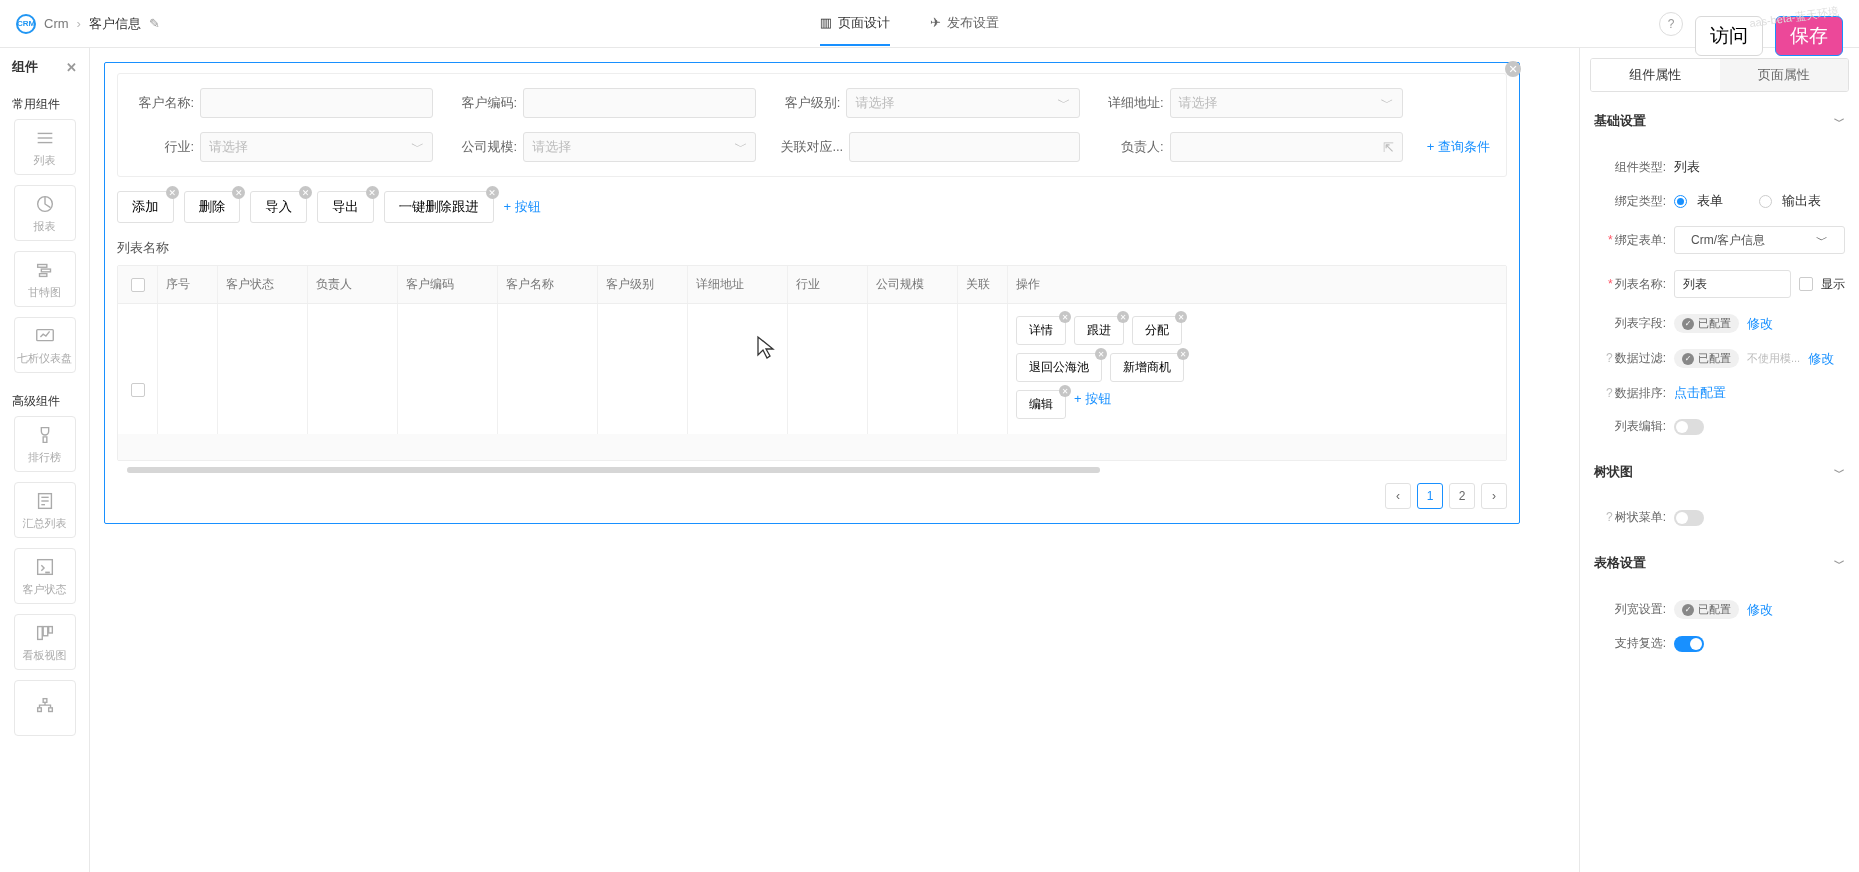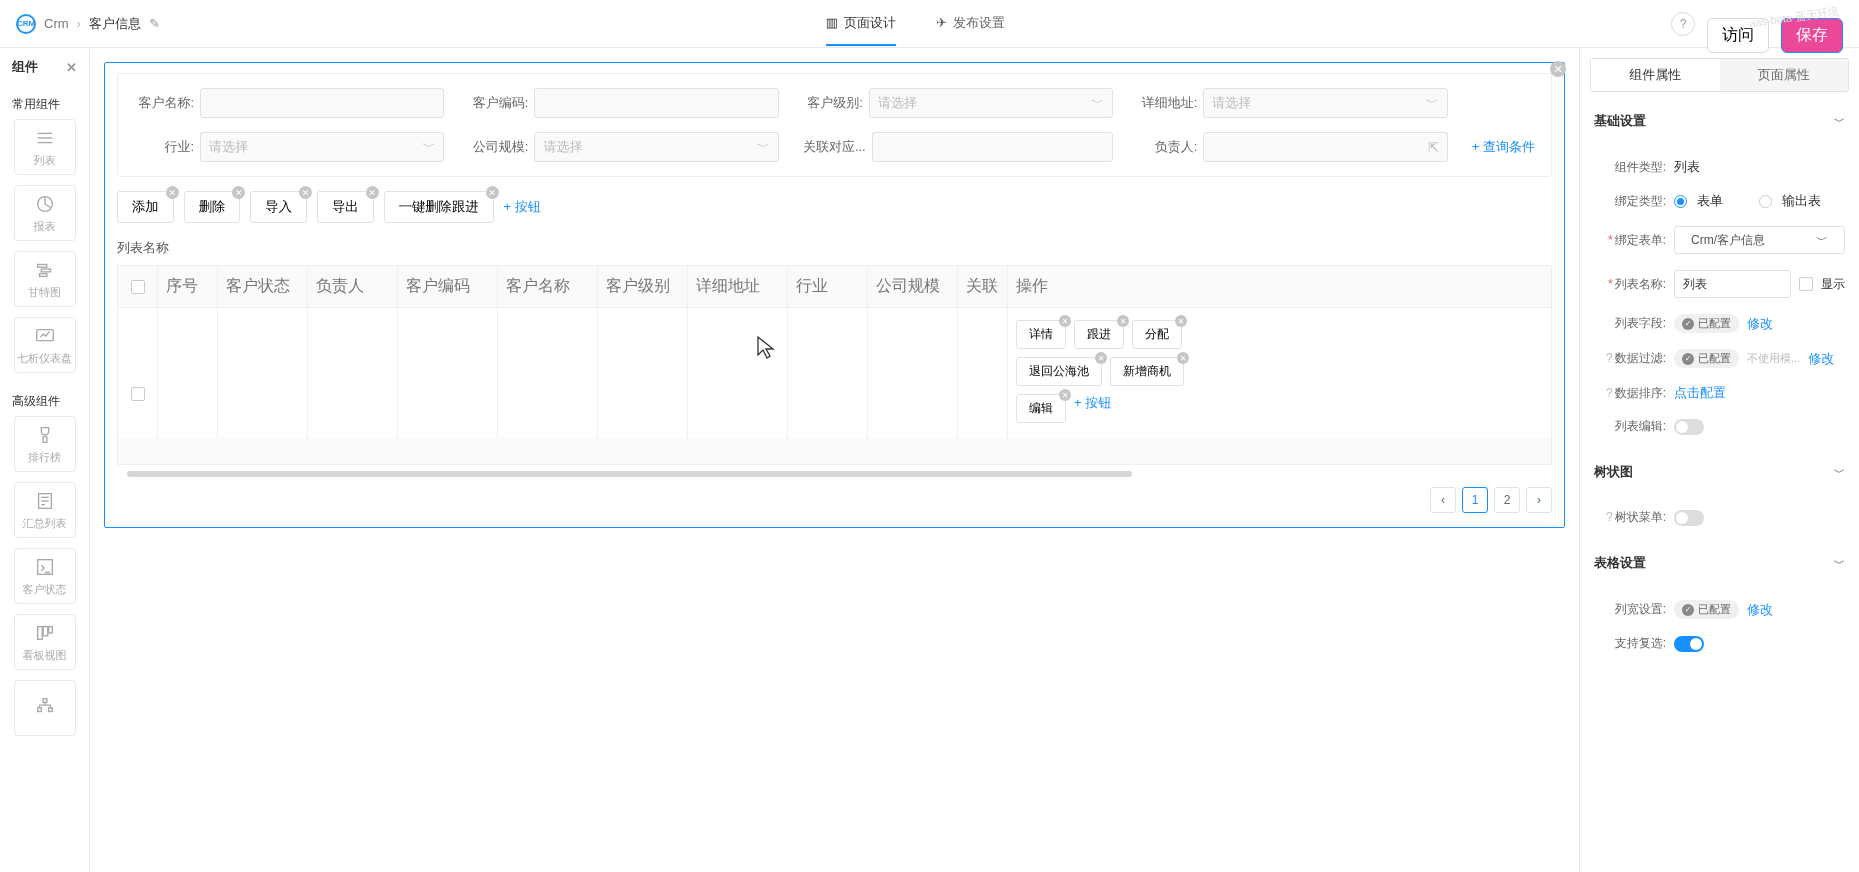--- a/index.html
+++ b/index.html
@@ -10,21 +10,21 @@
 .breadcrumb { display: flex; align-items: center; gap: 8px; color: #7a7a7a; }
 .breadcrumb .logo { width: 20px; height: 20px; border-radius: 50%; border: 2px solid #2196f3; display: inline-flex; align-items: center; justify-content: center; font-size: 8px; color: #2196f3; font-weight: bold; }
 .breadcrumb .sep { color: #bbb; }
 .breadcrumb .current { color: #333; }
 .breadcrumb .edit-icon { color: #999; cursor: pointer; }
 .header-tabs { flex: 1; display: flex; justify-content: center; gap: 40px; }
 .header-tab { display: flex; align-items: center; gap: 6px; color: #666; cursor: pointer; padding: 12px 0; border-bottom: 2px solid transparent; }
 .header-tab.active { color: #333; border-bottom-color: #1890ff; }
 .header-right { display: flex; align-items: center; gap: 12px; }
 .icon-btn { width: 24px; height: 24px; display: inline-flex; align-items: center; justify-content: center; color: #999; cursor: pointer; border: 1px solid #ddd; border-radius: 50%; font-size: 12px; }
-.btn { padding: 6px 14px; border: 1px solid #d9d9d9; border-radius: 6px; background: #fff; cursor: pointer; font-size: 16px; margin-top: 24px; }
+.btn { padding: 6px 14px; border: 1px solid #d9d9d9; border-radius: 6px; background: #fff; cursor: pointer; font-size: 19px; margin-top: 24px; }
 .btn-primary { background: #ec4899; border-color: #1890ff; color: #fff; }
 
 
 .main { display: flex; height: calc(100vh - 48px); }
 .sidebar-left { width: 90px; border-right: 1px solid #e8e8e8; display: flex; flex-direction: column; overflow-y: auto; }
 .sidebar-head { display: flex; align-items: center; justify-content: space-between; padding: 10px 12px; font-weight: 600; }
 .sidebar-close { color: #999; cursor: pointer; }
 .sidebar-group-title { padding: 10px 12px 6px; font-size: 12px; color: #333; font-weight: 500; }
 .sb-item { width: 62px; height: 56px; margin: 0 auto 10px; border: 1px solid #e8e8e8; border-radius: 4px; display: flex; flex-direction: column; align-items: center; justify-content: center; gap: 4px; color: #aaa; cursor: pointer; font-size: 11px; }
 .sb-item svg { width: 22px; height: 22px; }
@@ -40,40 +40,40 @@
 .ff-select .chev { color: #bbb; }
 .link { color: #1890ff; cursor: pointer; }
 
 .toolbar { display: flex; align-items: center; gap: 10px; margin-top: 14px; }
 .tb-btn { position: relative; padding: 6px 14px; border: 1px solid #e1e1e1; border-radius: 3px; background: #fff; cursor: pointer; }
 .tb-btn .x { position: absolute; top: -6px; right: -6px; width: 13px; height: 13px; border-radius: 50%; background: #c6c6c6; color: #fff; font-size: 9px; display: flex; align-items: center; justify-content: center; }
 
 .list-title { margin-top: 16px; color: #555; }
 .table { margin-top: 8px; border: 1px solid #eee; border-radius: 2px; overflow: hidden; }
 .thead { display: flex; background: #fafafa; border-bottom: 1px solid #eee; }
-.th { padding: 10px 8px; color: #777; font-size: 16px; border-right: 1px solid #f0f0f0; }
+.th { padding: 10px 8px; color: #777; font-size: 12px; border-right: 1px solid #f0f0f0; }
 .th:last-child { border-right: none; }
 .th-check { width: 40px; display: flex; align-items: center; justify-content: center; }
 .checkbox { width: 14px; height: 14px; border: 1px solid #ccc; border-radius: 2px; background: #fff; display: inline-block; }
 .trow { display: flex; min-height: 130px; }
 .td { border-right: 1px solid #f0f0f0; padding: 8px; }
 .td:last-child { border-right: none; }
 .td-actions { flex: 0 0 240px; display: flex; flex-wrap: wrap; gap: 8px; align-content: flex-start; padding: 12px 8px; }
 .act-btn { position: relative; padding: 5px 12px; border: 1px solid #e1e1e1; border-radius: 3px; background: #fff; cursor: pointer; font-size: 12px; }
 .act-btn .x { position: absolute; top: -6px; right: -6px; width: 12px; height: 12px; border-radius: 50%; background: #c6c6c6; color: #fff; font-size: 8px; display: flex; align-items: center; justify-content: center; }
 .tfoot { height: 26px; background: #fafafa; }
 .th-scroll { height: 6px; background: #f3f3f3; border-radius: 3px; margin: 6px 10px; width: 70%; }
 .th-scroll-thumb { height: 100%; width: 100%; background: #d6d6d6; border-radius: 3px; }
 
 .pagination { display: flex; justify-content: flex-end; gap: 6px; margin-top: 10px; }
 .pg-btn { width: 26px; height: 26px; border: 1px solid #e1e1e1; border-radius: 3px; display: flex; align-items: center; justify-content: center; cursor: pointer; font-size: 12px; color: #666; }
 .pg-btn.active { border-color: #1890ff; color: #1890ff; }
 
 
-.panel-right { width: 280px; border-left: 1px solid #e8e8e8; overflow-y: auto; position: relative; }
+.panel-right { width: 280px; border-left: 1px solid #e8e8e8; overflow-y: auto; position: relative; margin-left: 45px; }
 .panel-collapse { position: absolute; left: -14px; top: 350px; width: 14px; height: 40px; background: #e9e9e9; border-radius: 4px 0 0 4px; display: flex; align-items: center; justify-content: center; color: #999; cursor: pointer; font-size: 10px; }
 .p-tabs { display: flex; margin: 10px; border: 1px solid #e1e1e1; border-radius: 3px; overflow: hidden; }
 .p-tab { flex: 1; text-align: center; padding: 7px 0; cursor: pointer; background: #f5f5f5; color: #666; }
 .p-tab.active { background: #fff; color: #333; }
 .section { padding: 10px 14px; }
 .section-head { display: flex; justify-content: space-between; align-items: center; padding: 10px 14px; font-weight: 600; cursor: pointer; }
 .section-head .chev { color: #999; font-size: 11px; }
 .prop-row { display: flex; align-items: center; padding: 8px 0; gap: 8px; }
 .prop-label { width: 72px; text-align: right; color: #666; font-size: 12px; }
 .prop-label .req { color: #f56; margin-right: 2px; }

